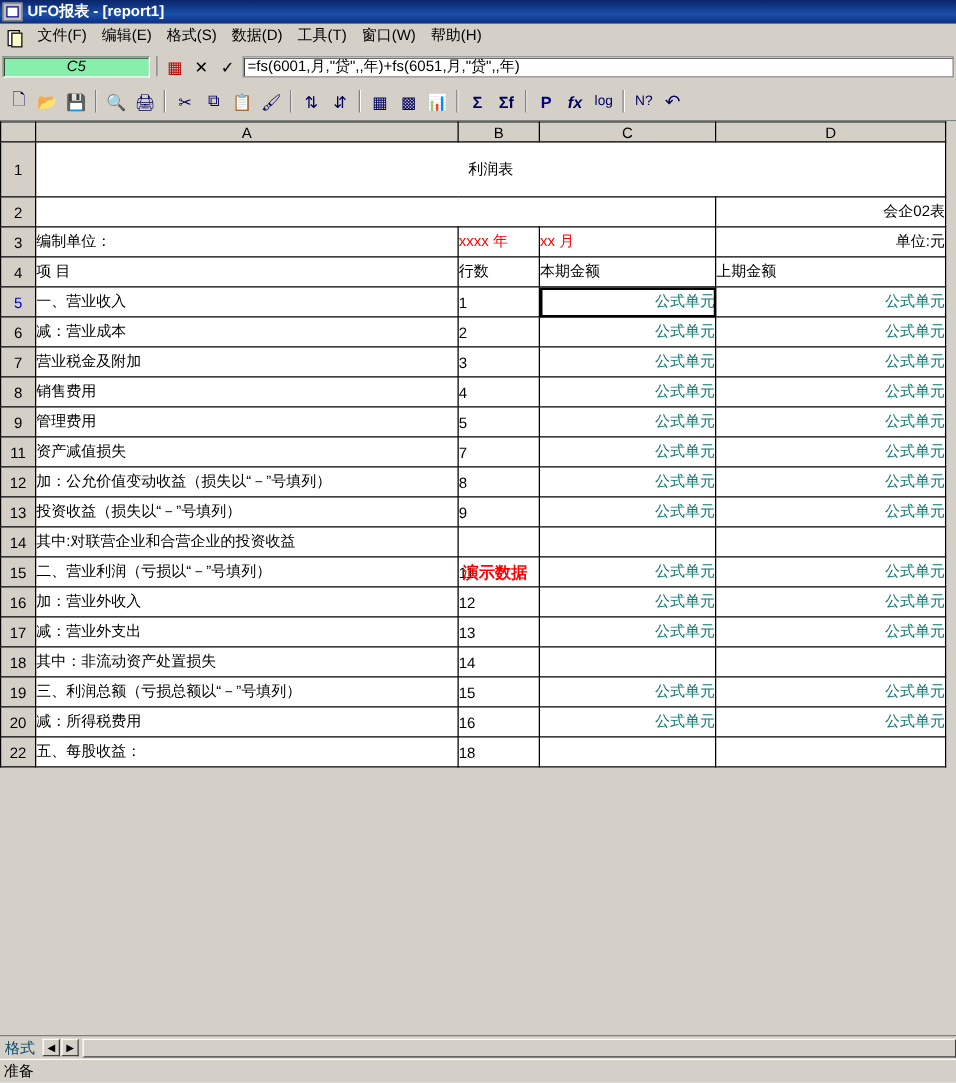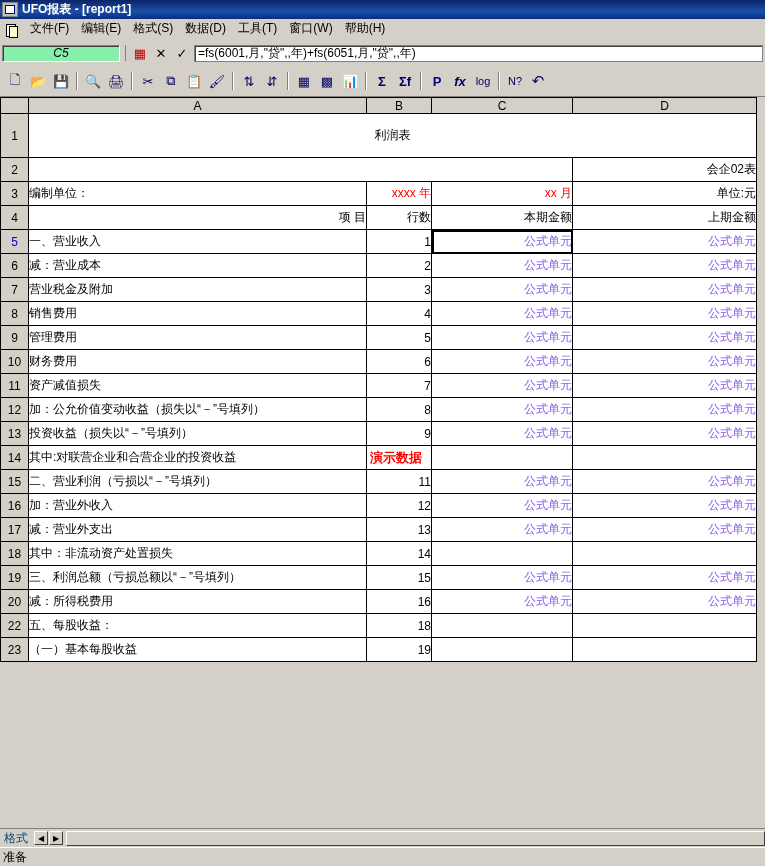--- a/index.html
+++ b/index.html
@@ -211,25 +211,25 @@
   .rowhead.sel {
     color: #0000cc;
   }
   .cell {
     height: 24px;
     background: #ffffff;
     padding: 0 4px;
     white-space: nowrap;
     overflow: hidden;
   }
-  .c-center { text-align: right; }
+  .c-center { text-align: left; }
   .c-right  { text-align: right; }
   .c-left   { text-align: left; }
   .formula-cell {
-    color: #8b5cf6;
+    color: #0f766e;
     text-align: right;
     padding-right: 4px;
   }
   .red { color: #ff0000; }
   .bold { font-weight: bold; }
   .title-cell {
     font-size: 22px;
     font-weight: bold;
     text-align: center;
     font-family: "Liberation Serif", serif;
@@ -431,27 +431,20 @@
             <td class="cell formula-cell">公式单元</td>
           </tr>
           <tr>
             <td class="rowhead">9</td>
             <td class="cell c-left">        管理费用</td>
             <td class="cell c-center">5</td>
             <td class="cell formula-cell">公式单元</td>
             <td class="cell formula-cell">公式单元</td>
           </tr>
           <tr>
-            <td class="rowhead">10</td>
-            <td class="cell c-left">        财务费用</td>
-            <td class="cell c-center">6</td>
-            <td class="cell formula-cell">公式单元</td>
-            <td class="cell formula-cell">公式单元</td>
-          </tr>
-          <tr>
             <td class="rowhead">11</td>
             <td class="cell c-left">        资产减值损失</td>
             <td class="cell c-center">7</td>
             <td class="cell formula-cell">公式单元</td>
             <td class="cell formula-cell">公式单元</td>
           </tr>
           <tr>
             <td class="rowhead">12</td>
             <td class="cell c-left">    加：公允价值变动收益（损失以“－”号填列）</td>
             <td class="cell c-center">8</td>
@@ -511,27 +504,20 @@
             <td class="rowhead">20</td>
             <td class="cell c-left">    减：所得税费用</td>
             <td class="cell c-center">16</td>
             <td class="cell formula-cell">公式单元</td>
             <td class="cell formula-cell">公式单元</td>
           </tr>
           <tr>
             <td class="rowhead">22</td>
             <td class="cell c-left">五、每股收益：</td>
             <td class="cell c-center">18</td>
-            <td class="cell formula-cell"></td>
-            <td class="cell formula-cell"></td>
-          </tr>
-          <tr>
-            <td class="rowhead">23</td>
-            <td class="cell c-left">    （一）基本每股收益</td>
-            <td class="cell c-center">19</td>
             <td class="cell formula-cell"></td>
             <td class="cell formula-cell"></td>
           </tr>
         </tbody>
     </table>
 
   <div class="demo-watermark" style="left: 370px; top: 352px;">演示数据</div>
     </div>
 
   <div class="tabbar">

